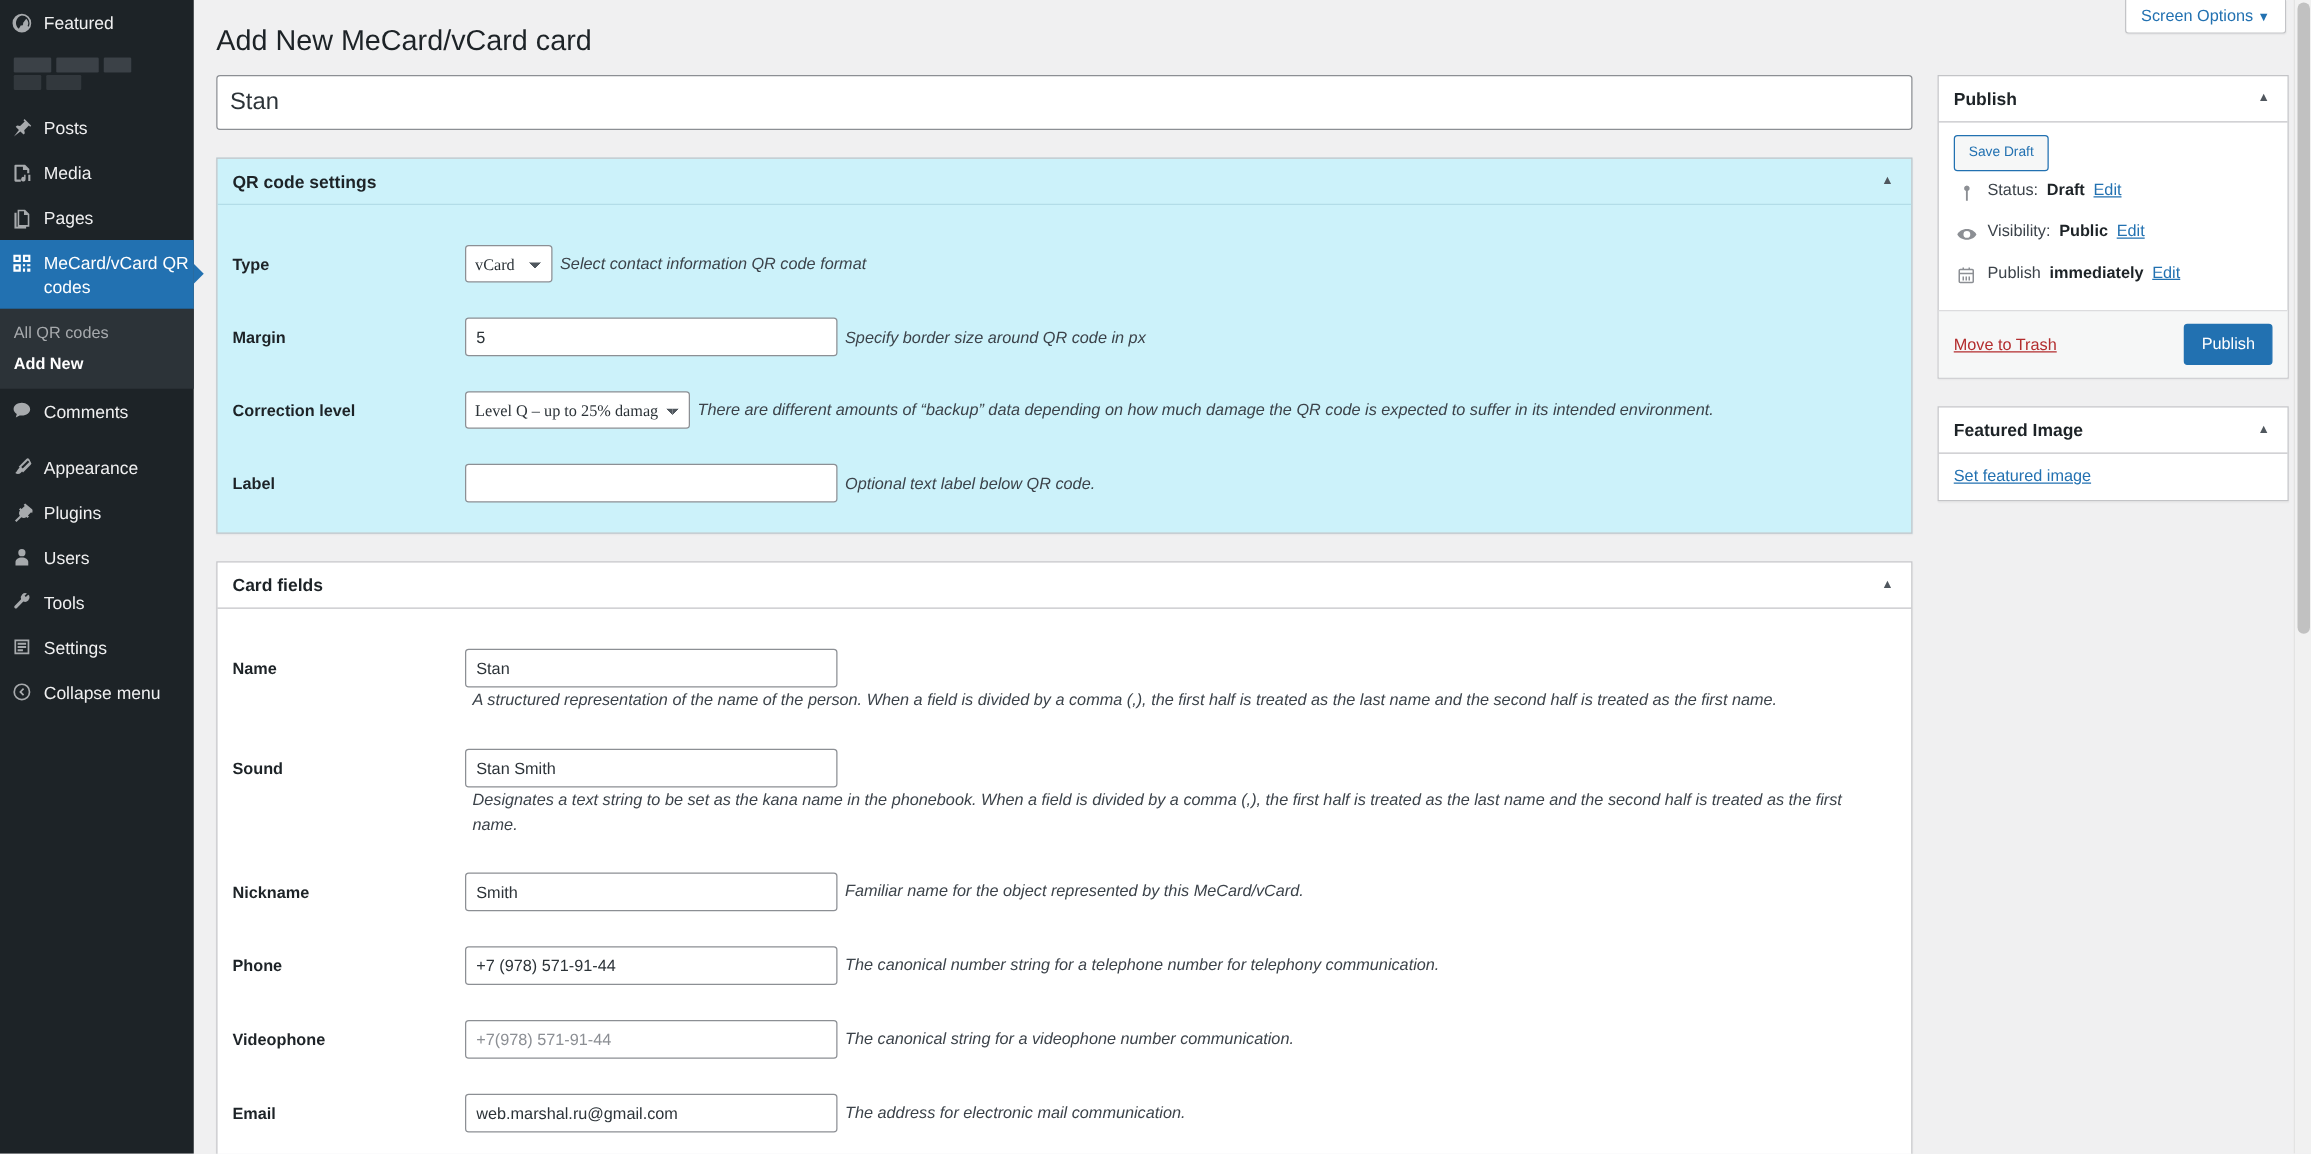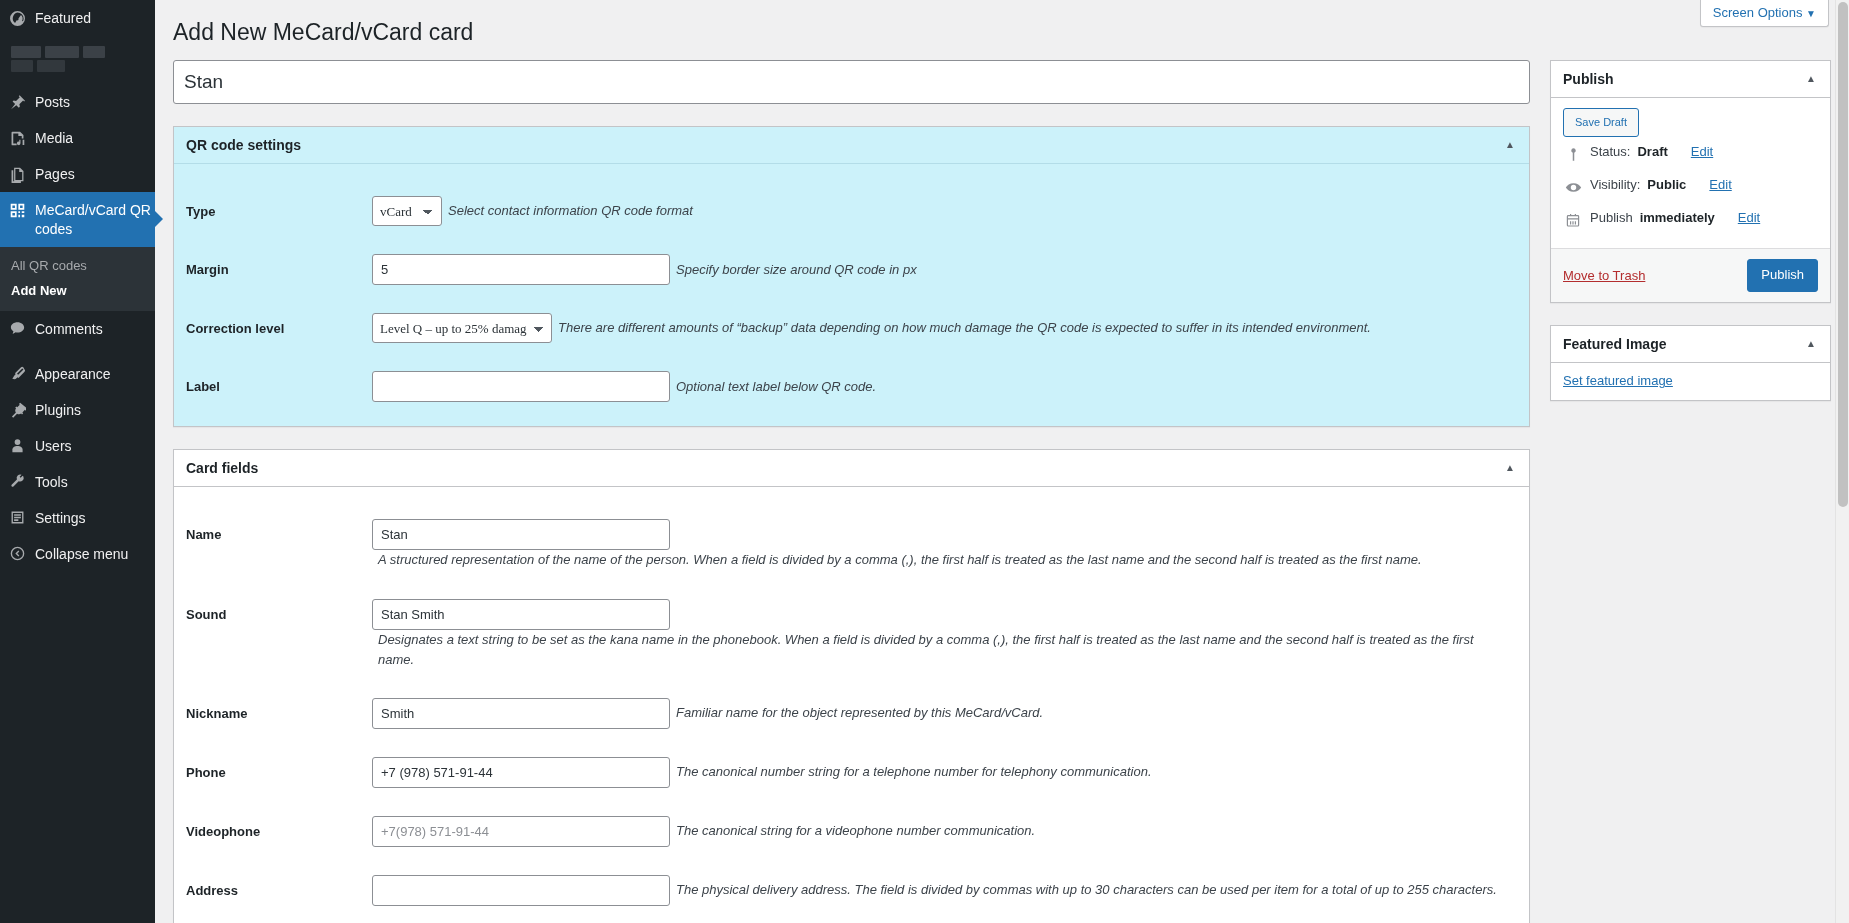--- a/index.html
+++ b/index.html
@@ -171,21 +171,21 @@
     color: #2271b1; font-size: 11px; padding: 5px 11px; cursor: pointer;
     font-family: "Liberation Sans", sans-serif; line-height: 1.6;
   }
   .misc-row {
     display: flex; align-items: flex-start; gap: 7px;
     padding: 7px 0 6px 0; font-size: 13px; color: #3c434a;
   }
   .misc-ico { width: 20px; height: 20px; color: #8c8f94; flex: 0 0 20px;
               display:flex; align-items:center; justify-content:center; }
   .misc-row b { color: #1d2327; }
-  .lnk { color: #2271b1; text-decoration: underline; cursor: pointer; margin-left: 16px; }
+  .lnk { color: #2271b1; text-decoration: underline; cursor: pointer; }
   .sbox-footer {
     display: flex; align-items: center; justify-content: space-between;
     padding: 10px 12px; background: #f6f7f7; border-top: 1px solid #dcdcde;
   }
   .trash-lnk { color: #b32d2e; text-decoration: underline; cursor: pointer; font-size: 13px; }
   .btn-primary {
     background: #2271b1; border: 1px solid #2271b1; border-radius: 3px;
     color: #fff; font-size: 13px; padding: 5px 13px; cursor: pointer;
     font-family: "Liberation Sans", sans-serif; line-height: 1.6;
   }
@@ -467,20 +467,29 @@
             <div class="frow frow-pad">
               <div class="flabel">Videophone</div>
               <div class="fctrl">
                 <div class="fline">
                   <input type="text" class="finput" placeholder="+7(978) 571-91-44" style="">
                   <span class="fdesc">The canonical string for a videophone number communication.</span>
                 </div>
               </div>
             </div>
 
+            <div class="frow frow-pad">
+              <div class="flabel">Email</div>
+              <div class="fctrl">
+                <div class="fline">
+                  <input type="text" class="finput" value="web.marshal.ru@gmail.com" style="">
+                  <span class="fdesc">The address for electronic mail communication.</span>
+                </div>
+              </div>
+            </div>
 
             <div class="frow frow-pad">
               <div class="flabel">Address</div>
               <div class="fctrl">
                 <div class="fline">
                   <input type="text" class="finput" value="" style="">
                   <span class="fdesc">The physical delivery address. The field is divided by commas with up to 30 characters can be used per item for a total of up to 255 characters.</span>
                 </div>
               </div>
             </div>

